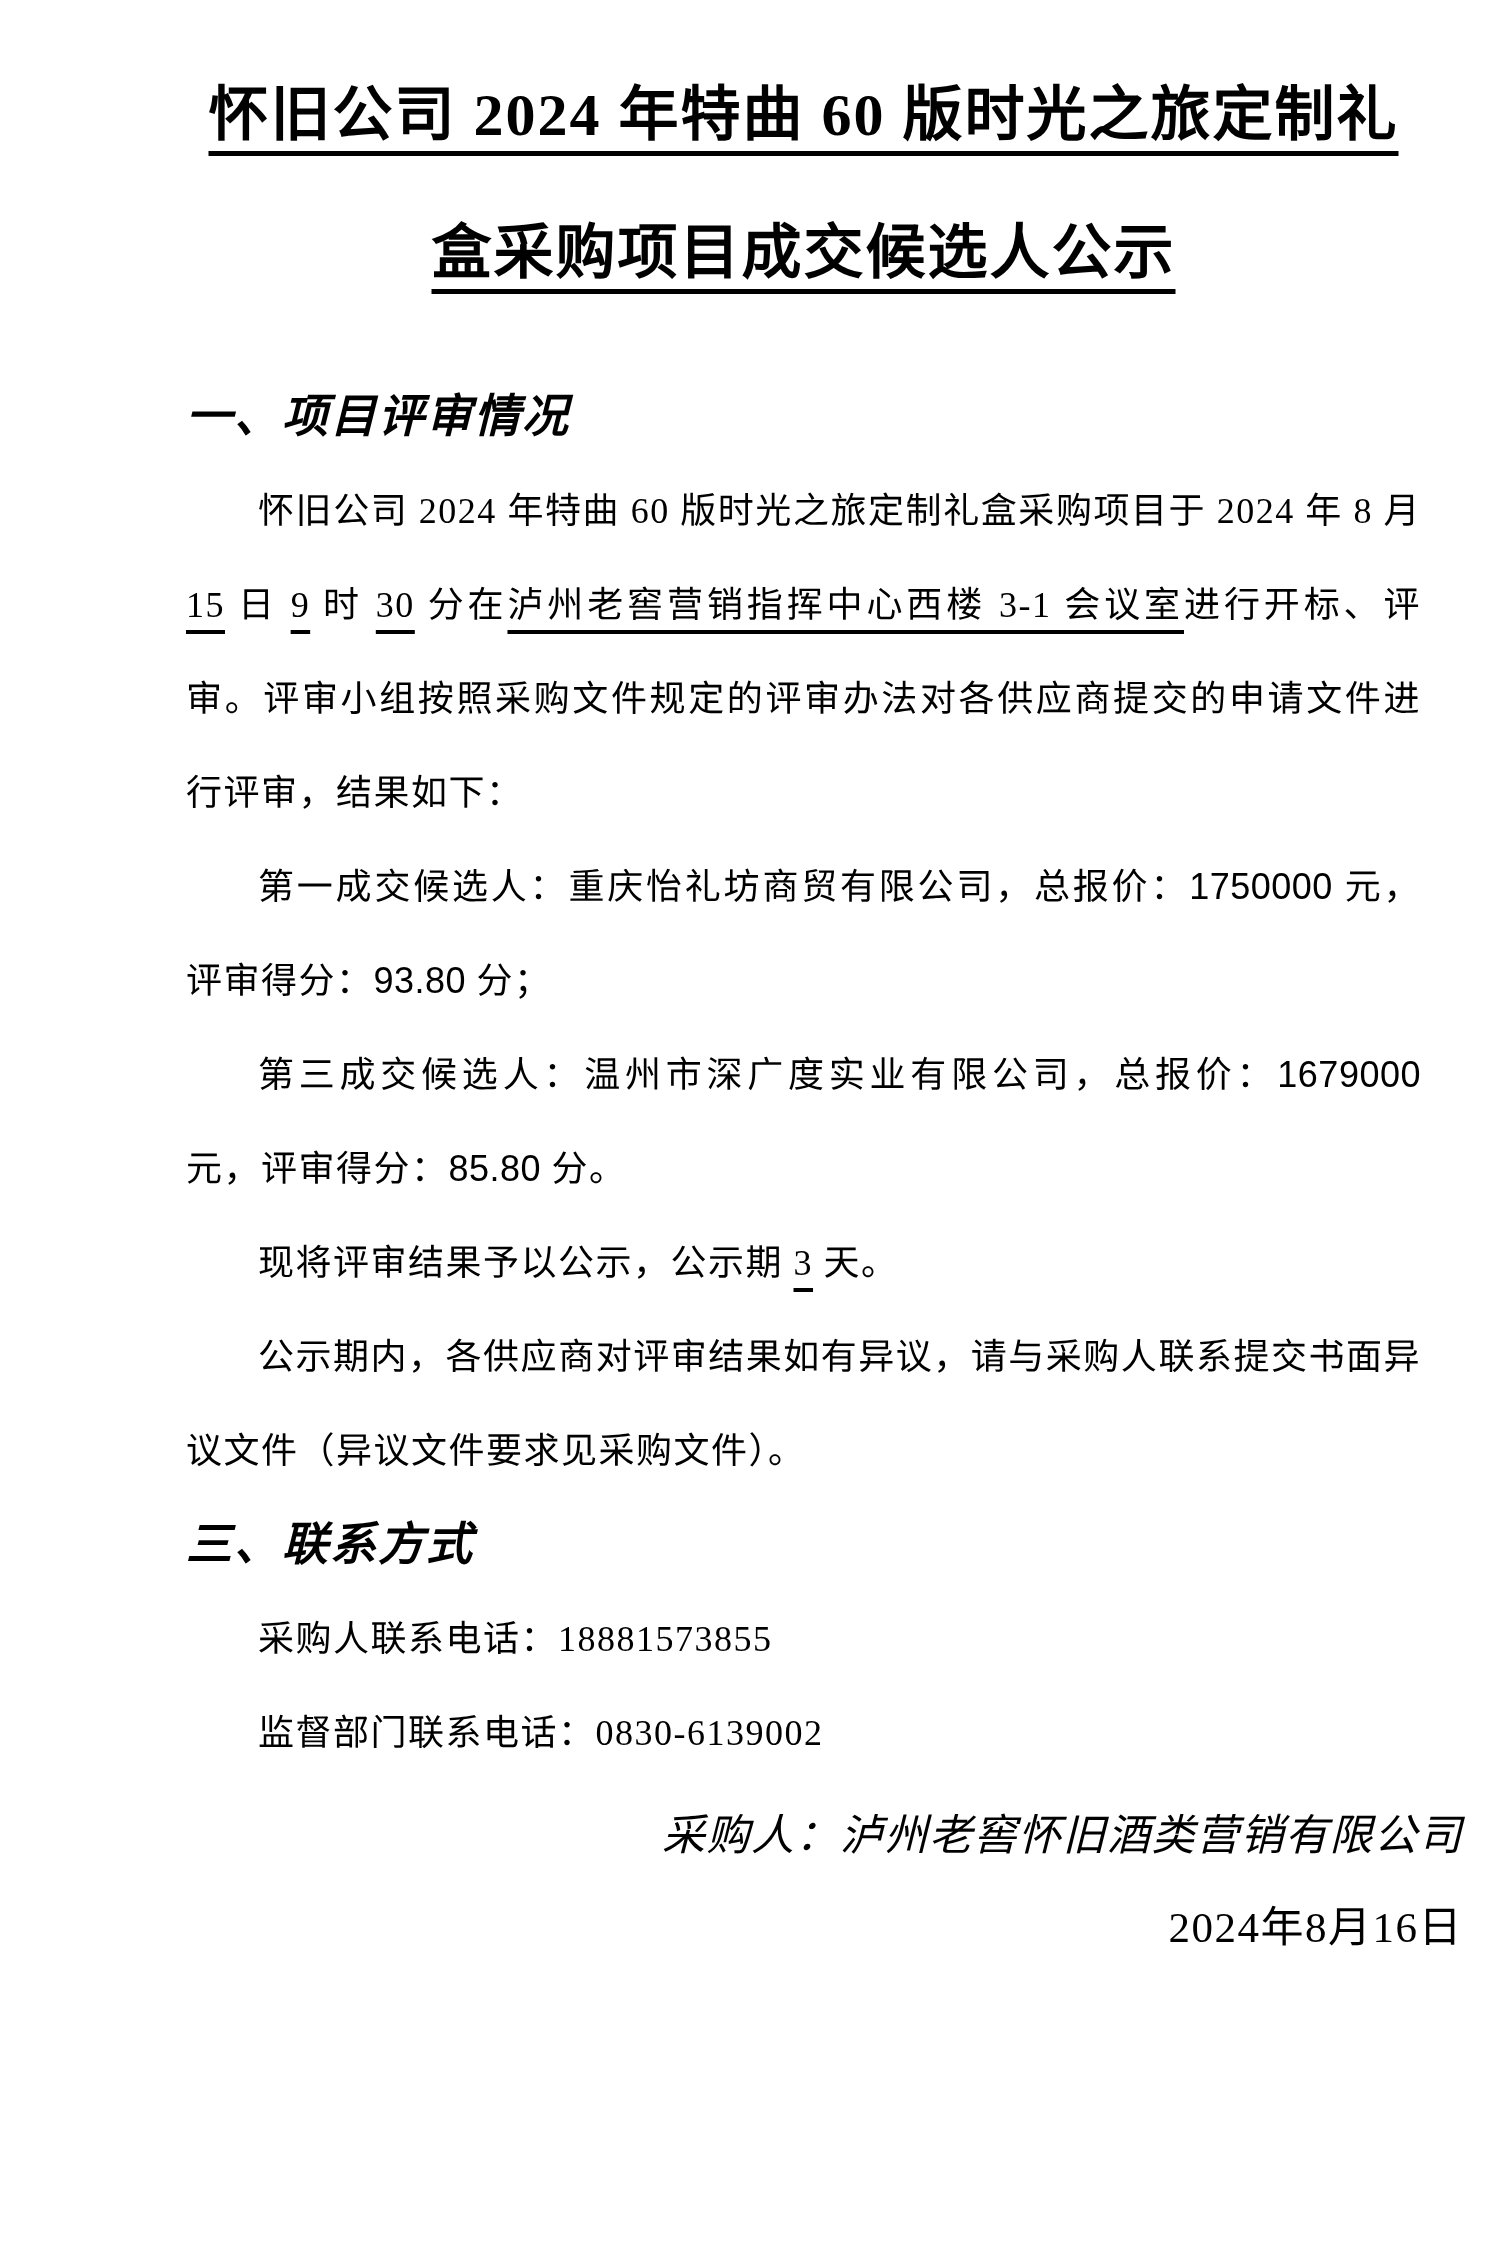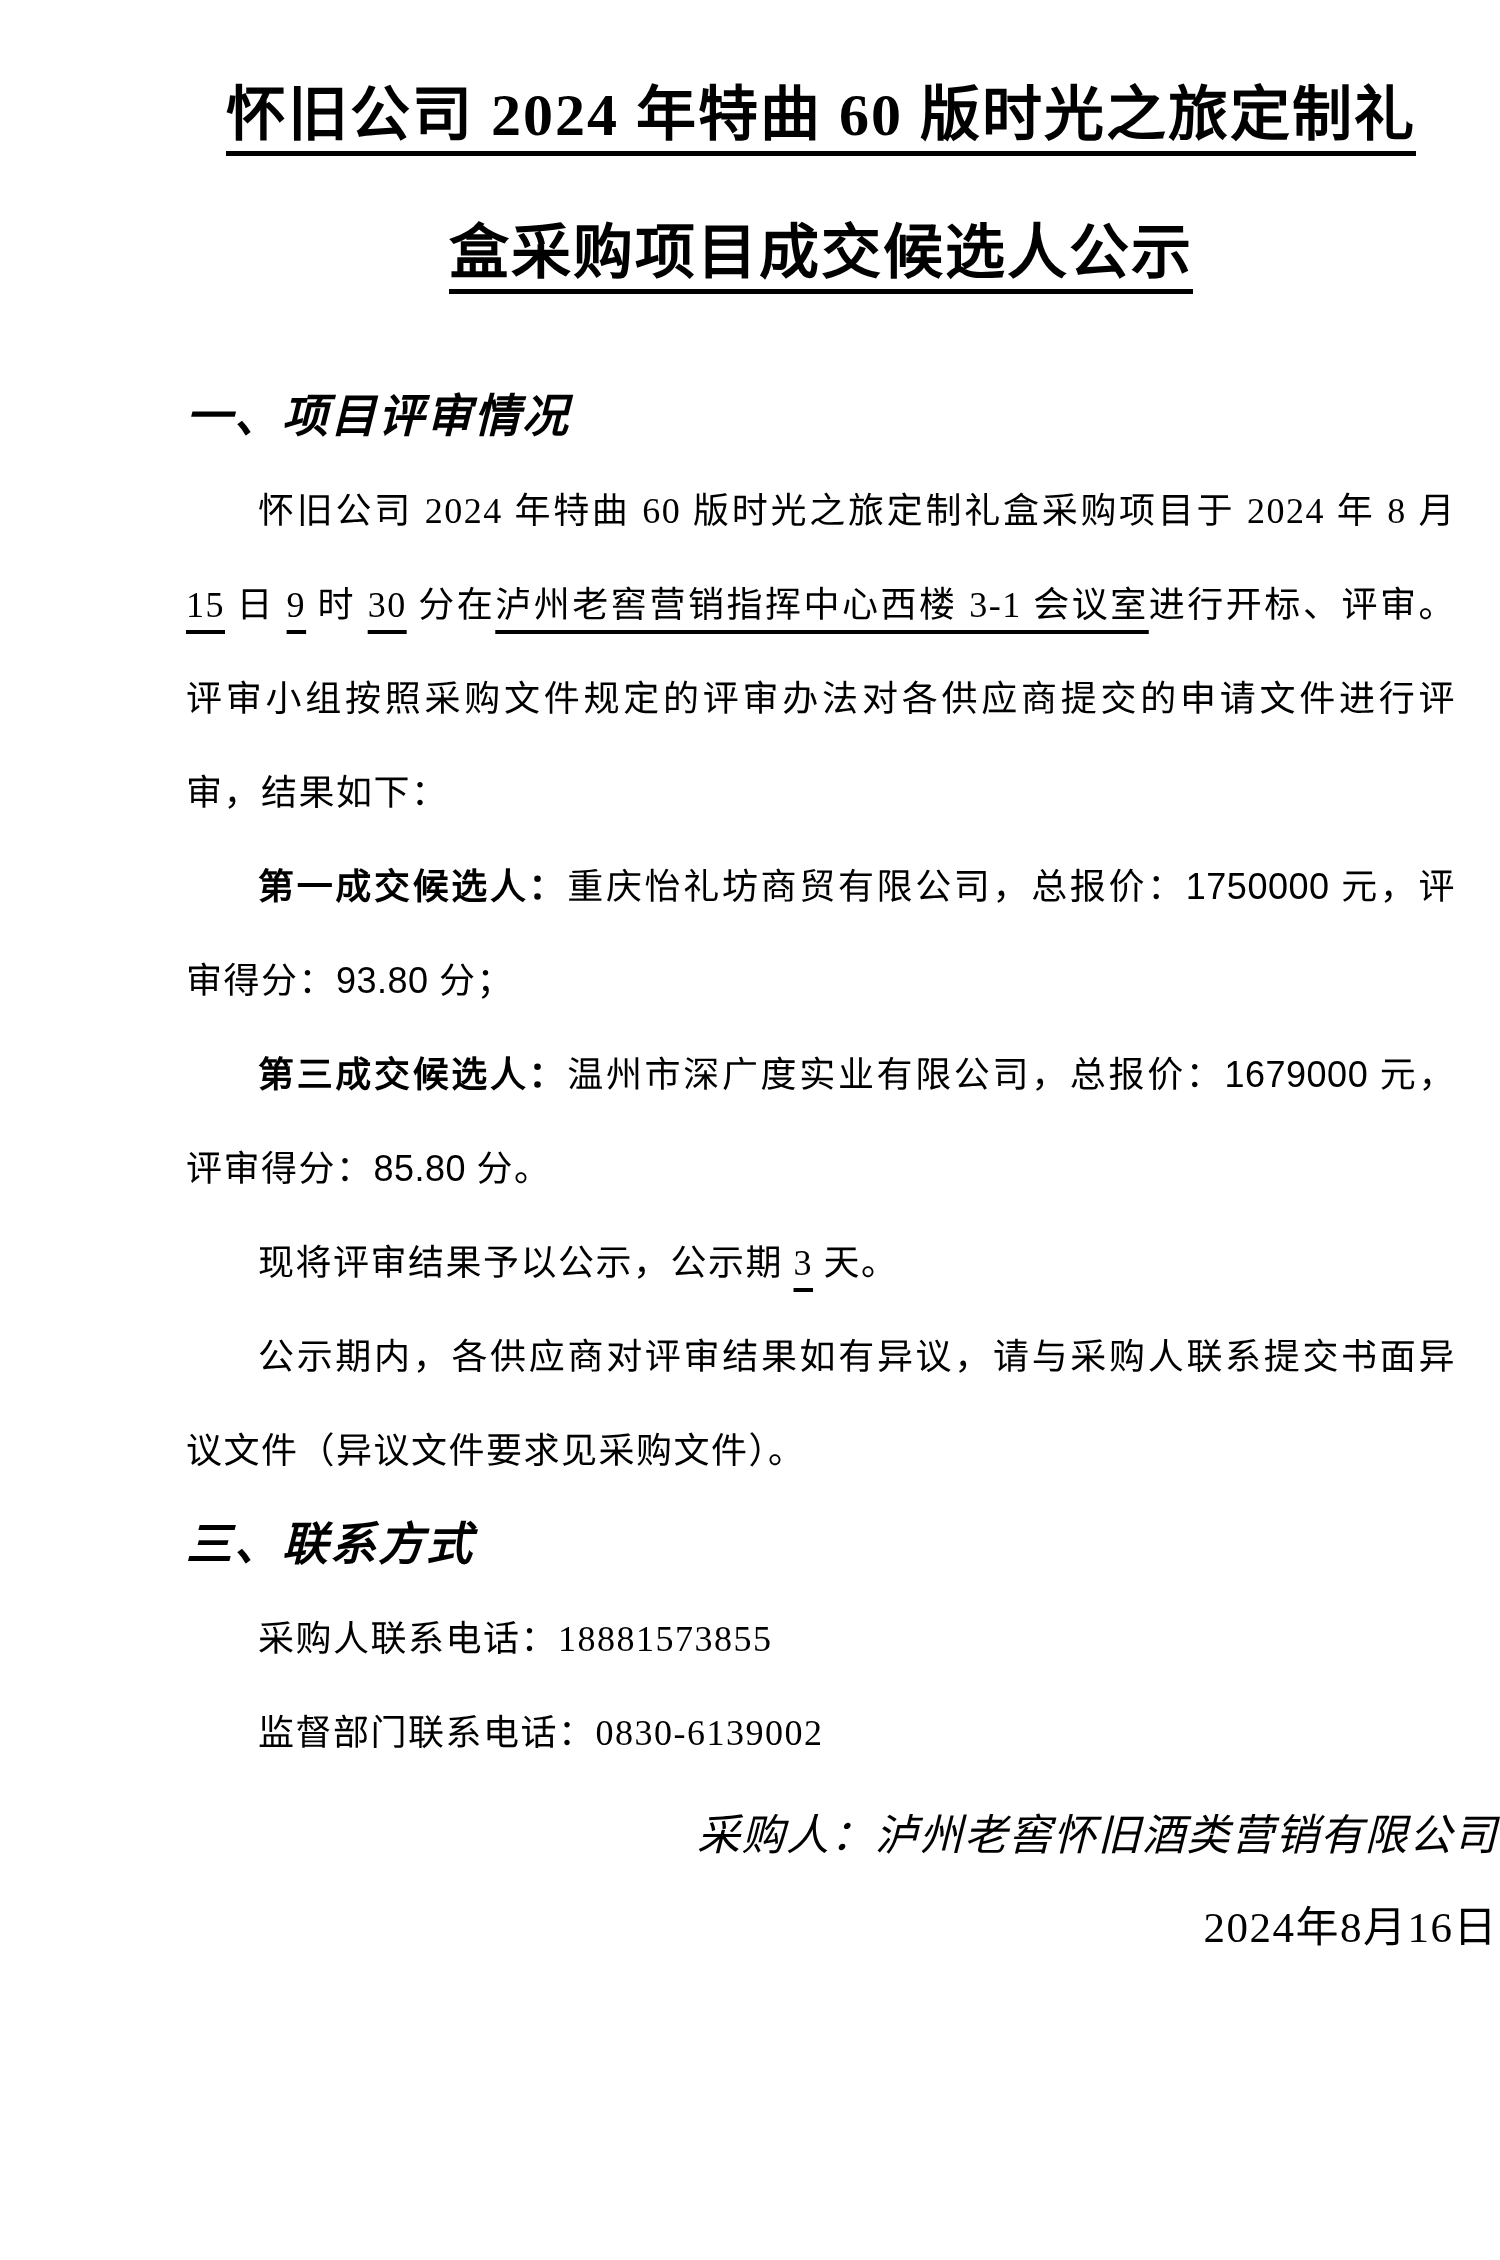--- a/index.html
+++ b/index.html
@@ -2,21 +2,21 @@
 <html lang="zh-CN"><head>
 <meta charset="utf-8">
 <style>
   * { box-sizing: border-box; }
   html, body { margin: 0; padding: 0; background: #ffffff; }
   .page {
     width: 1500px;
     height: 2260px;
     background: #ffffff;
     color: #000000;
-    padding: 50px 44px 30px 186px;
+    padding: 50px 79px 30px 186px;
     font-family: "Liberation Serif", "DejaVu Serif", serif;
     overflow: hidden;
   }
   .title-block { margin-bottom: 52px; }
   .title-row { text-align: center; }
   .title-row + .title-row { margin-top: 8px; }
   .title-line {
     display: inline-block;
     font-size: 60px;
     font-weight: 700;
@@ -35,21 +35,21 @@
     font-style: italic;
   }
   .para {
     margin: 0;
     font-size: 36px;
     letter-spacing: 1.5px;
     line-height: 94px;
     text-align: justify;
   }
   .indent { text-indent: 2em; }
-  .bold { font-weight: 700; }
+  .bold { font-weight: 400; }
   .u {
     text-decoration: underline;
     text-decoration-thickness: 3.5px;
     text-underline-offset: 13px;
   }
   .sans { font-family: "Liberation Sans", "DejaVu Sans", sans-serif; letter-spacing: 0.5px; }
   .footer { margin-top: 10px; margin-right: -42px; text-align: right; }
   .footer-line { margin: 0; font-size: 43px; letter-spacing: 1.5px; line-height: 92px; }
   .kaiti { font-style: italic; text-align: right; }
 </style>

